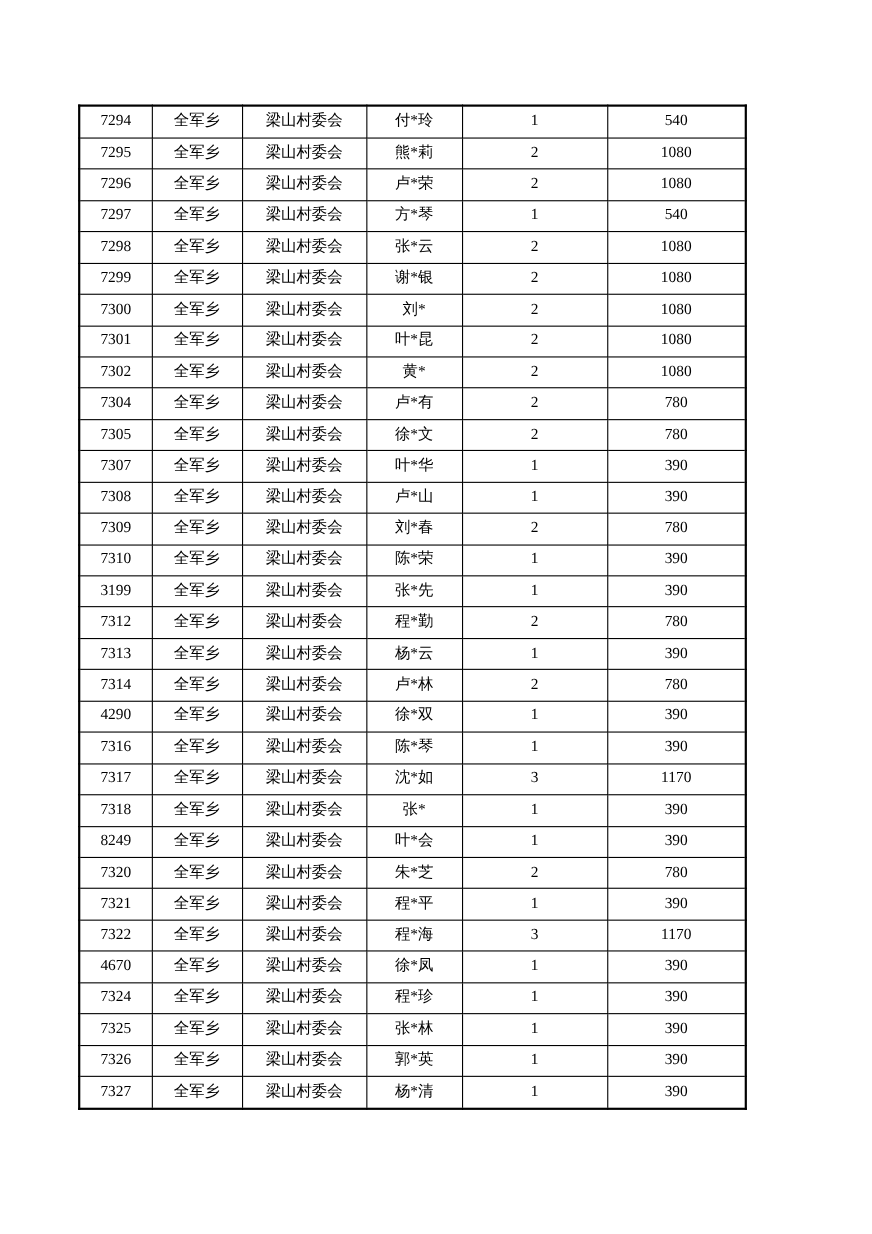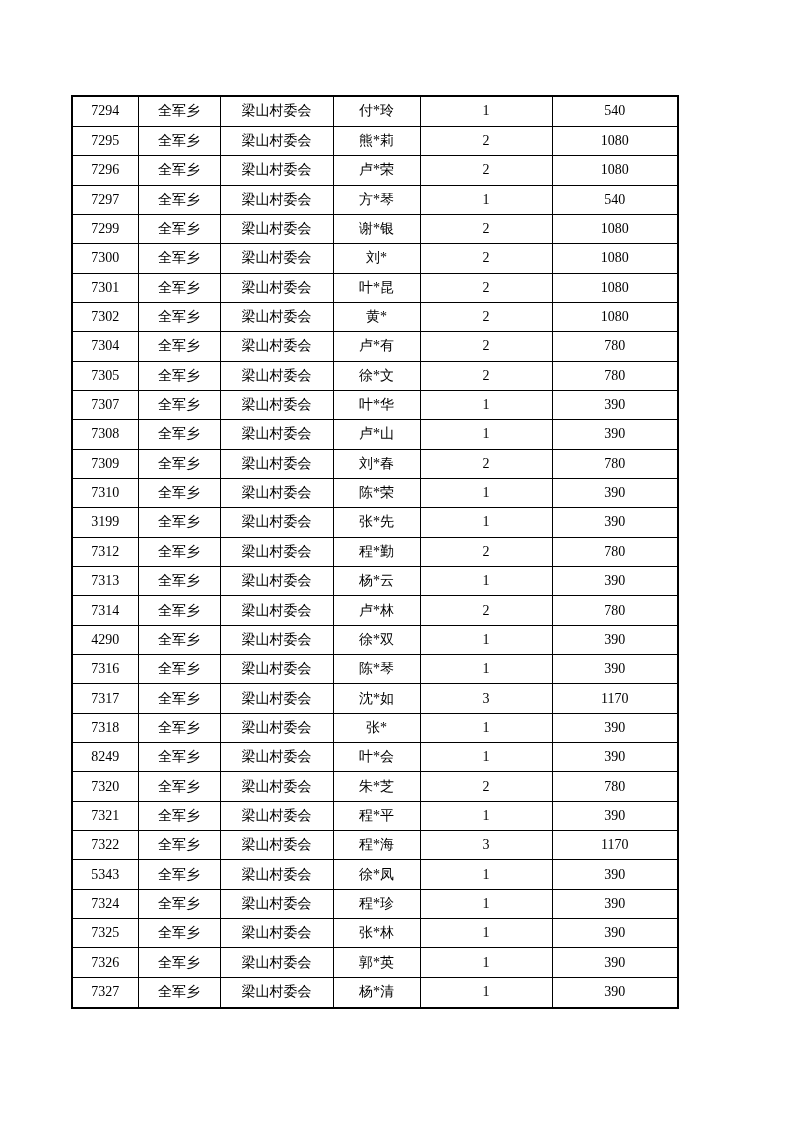--- a/index.html
+++ b/index.html
@@ -84,20 +84,28 @@
   </tr>
         <tr>
     <td>7297</td>
     <td>全军乡</td>
     <td>梁山村委会</td>
     <td>方*琴</td>
     <td>1</td>
     <td>540</td>
   </tr>
         <tr>
+    <td>7298</td>
+    <td>全军乡</td>
+    <td>梁山村委会</td>
+    <td>张*云</td>
+    <td>2</td>
+    <td>1080</td>
+  </tr>
+        <tr>
     <td>7299</td>
     <td>全军乡</td>
     <td>梁山村委会</td>
     <td>谢*银</td>
     <td>2</td>
     <td>1080</td>
   </tr>
         <tr>
     <td>7300</td>
     <td>全军乡</td>
@@ -260,21 +268,21 @@
   </tr>
         <tr>
     <td>7322</td>
     <td>全军乡</td>
     <td>梁山村委会</td>
     <td>程*海</td>
     <td>3</td>
     <td>1170</td>
   </tr>
         <tr>
-    <td>5343</td>
+    <td>4670</td>
     <td>全军乡</td>
     <td>梁山村委会</td>
     <td>徐*凤</td>
     <td>1</td>
     <td>390</td>
   </tr>
         <tr>
     <td>7324</td>
     <td>全军乡</td>
     <td>梁山村委会</td>

